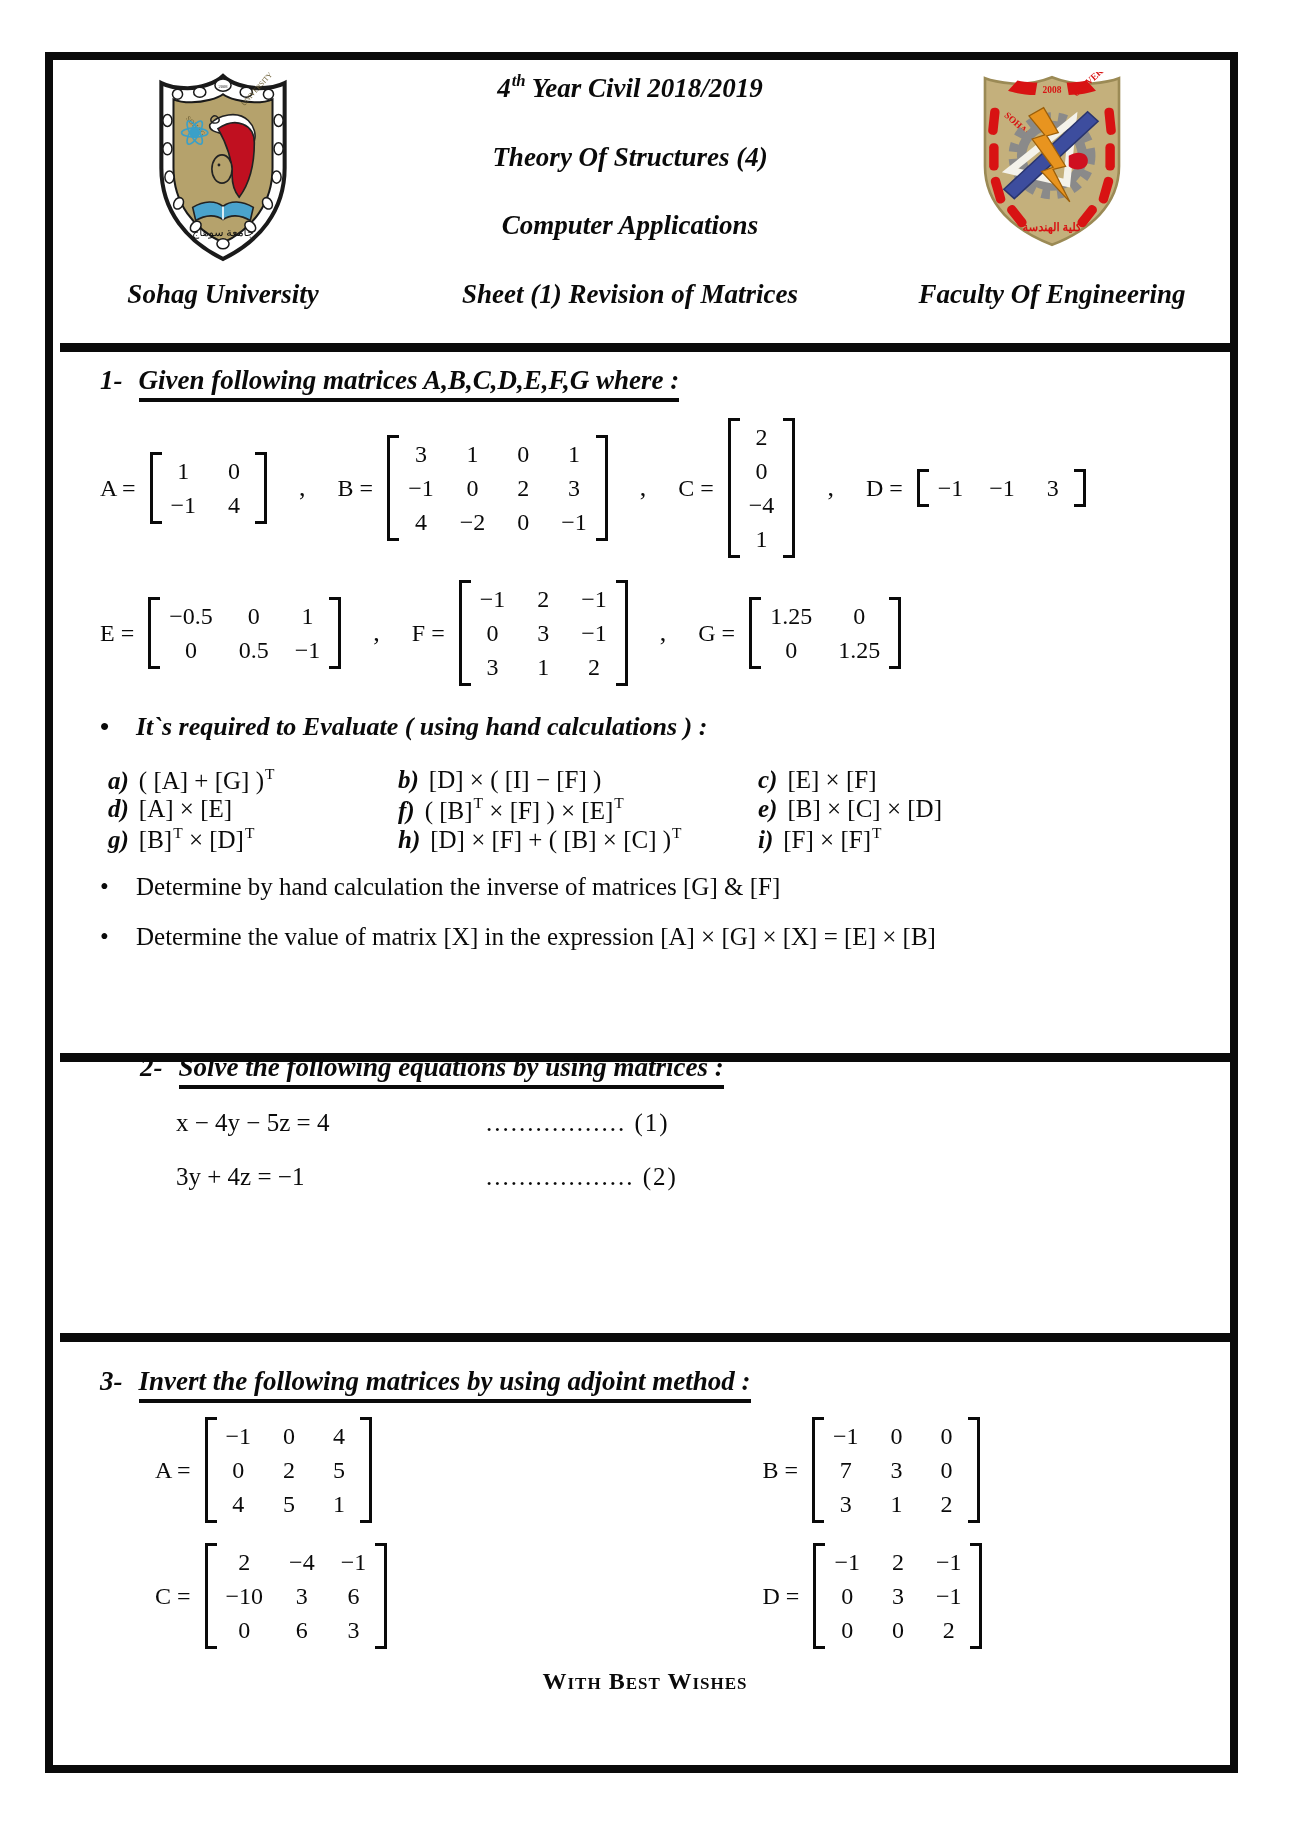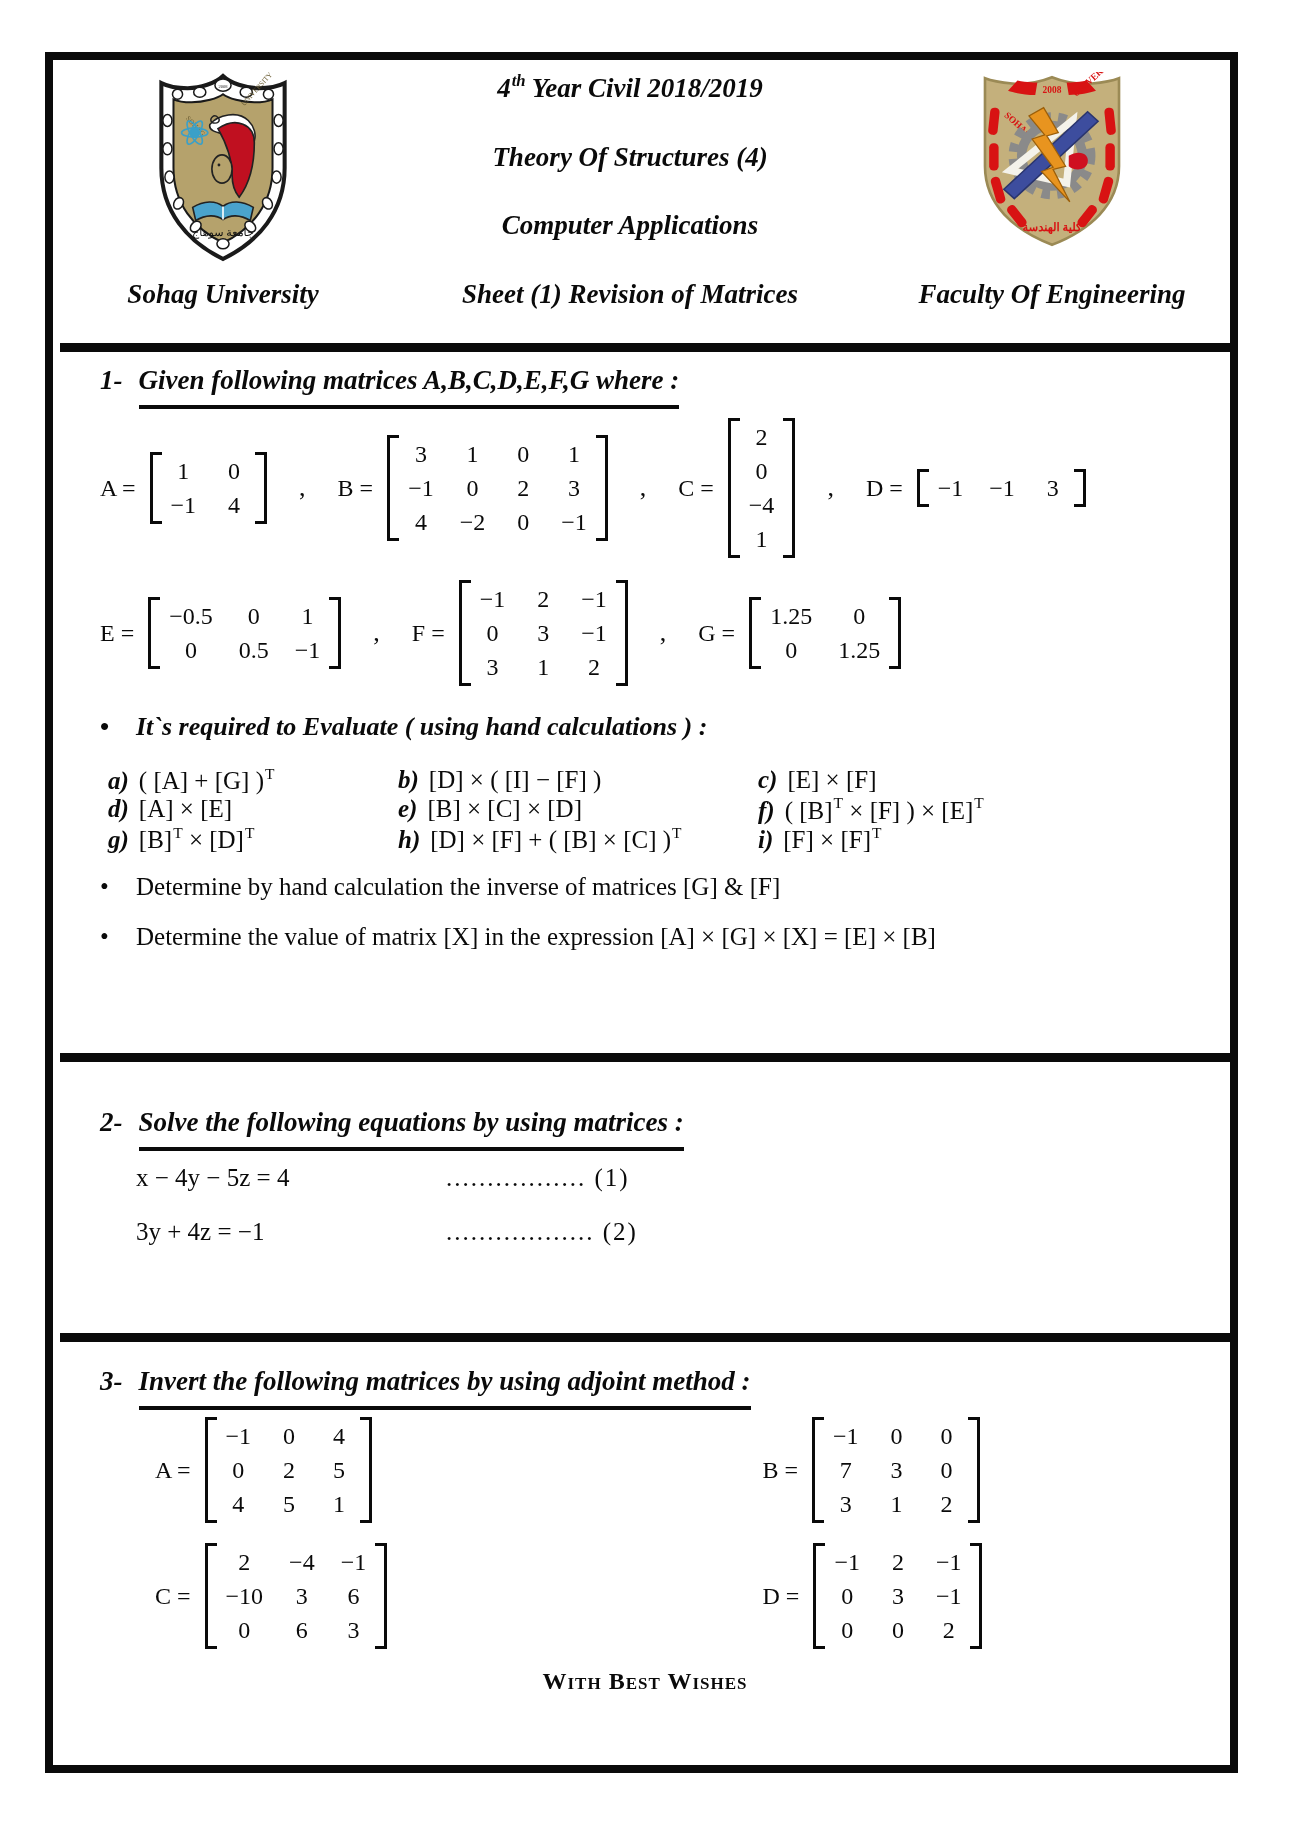--- a/index.html
+++ b/index.html
@@ -17,25 +17,25 @@
   .hcol.left{width:270px;}
   .hcol.right{width:300px;}
   .hcol.center{flex:1;}
   .hline{font-weight:bold;font-style:italic;font-size:27px;white-space:nowrap;text-align:center;}
   .caption{font-weight:bold;font-style:italic;font-size:27px;white-space:nowrap;}
   .logo{display:block;}
 
   
   .section{position:absolute;left:100px;width:1090px;}
   .sec1{top:365px;}
-  .sec2{top:1107px;}
+  .sec2{top:1052px;margin-left:40px;}
   .sec3{top:1366px;}
   .sec-title{font-weight:bold;font-style:italic;font-size:27px;}
   .sec-num{margin-right:16px;}
-  .sec-title .t{border-bottom:4px solid #0a0a0a;padding-bottom:10px;}
+  .sec-title .t{border-bottom:4px solid #0a0a0a;padding-bottom:3px;}
 
   .mrow{display:flex;align-items:center;margin-top:22px;font-size:24px;}
   .mcomma{margin:0 32px;font-size:26px;}
 
   
   .matrix-wrap{display:inline-flex;align-items:center;}
   .mlabel{white-space:pre;margin-right:8px;font-size:24px;}
   .mbox{display:inline-flex;align-items:stretch;}
   .mbr{width:9px;}
   .mbr.l{border-left:3px solid #0a0a0a;border-top:3px solid #0a0a0a;border-bottom:3px solid #0a0a0a;}
@@ -273,22 +273,22 @@
     <div class="brow head">
       <span class="bdot">•</span>
       <span>It`s required to Evaluate ( using hand calculations ) :</span>
     </div>
 
     <div class="items">
       <span class="item"><span class="ilabel">a)</span><span>( [A] + [G] )<sup>T</sup></span></span>
       <span class="item"><span class="ilabel">b)</span><span>[D] × ( [I] − [F] )</span></span>
       <span class="item"><span class="ilabel">c)</span><span>[E] × [F]</span></span>
       <span class="item"><span class="ilabel">d)</span><span>[A] × [E]</span></span>
+      <span class="item"><span class="ilabel">f)</span><span>( [B]<sup>T</sup> × [F] ) × [E]<sup>T</sup></span></span>
       <span class="item"><span class="ilabel">e)</span><span>[B] × [C] × [D]</span></span>
-      <span class="item"><span class="ilabel">f)</span><span>( [B]<sup>T</sup> × [F] ) × [E]<sup>T</sup></span></span>
       <span class="item"><span class="ilabel">g)</span><span>[B]<sup>T</sup> × [D]<sup>T</sup></span></span>
       <span class="item"><span class="ilabel">h)</span><span>[D] × [F] + ( [B] × [C] )<sup>T</sup></span></span>
       <span class="item"><span class="ilabel">i)</span><span>[F] × [F]<sup>T</sup></span></span>
     </div>
 
     <div class="brow">
       <span class="bdot">•</span>
       <span>Determine by hand calculation the inverse of matrices [G] &amp; [F]</span>
     </div>
     <div class="brow">

